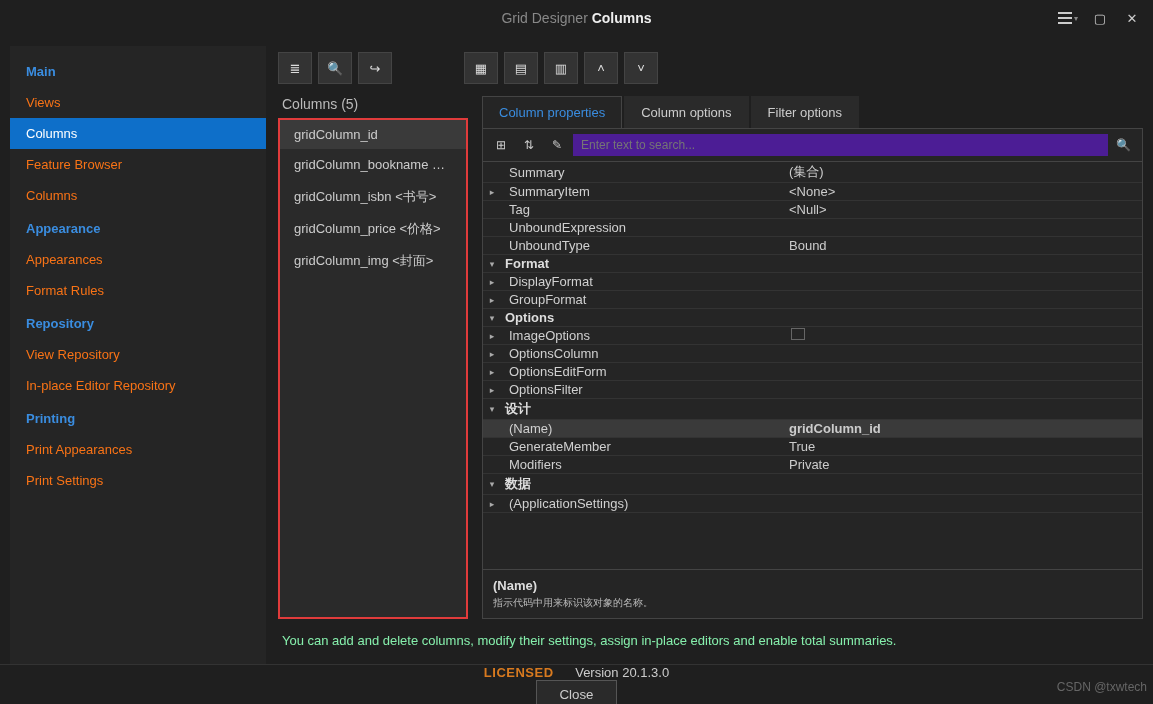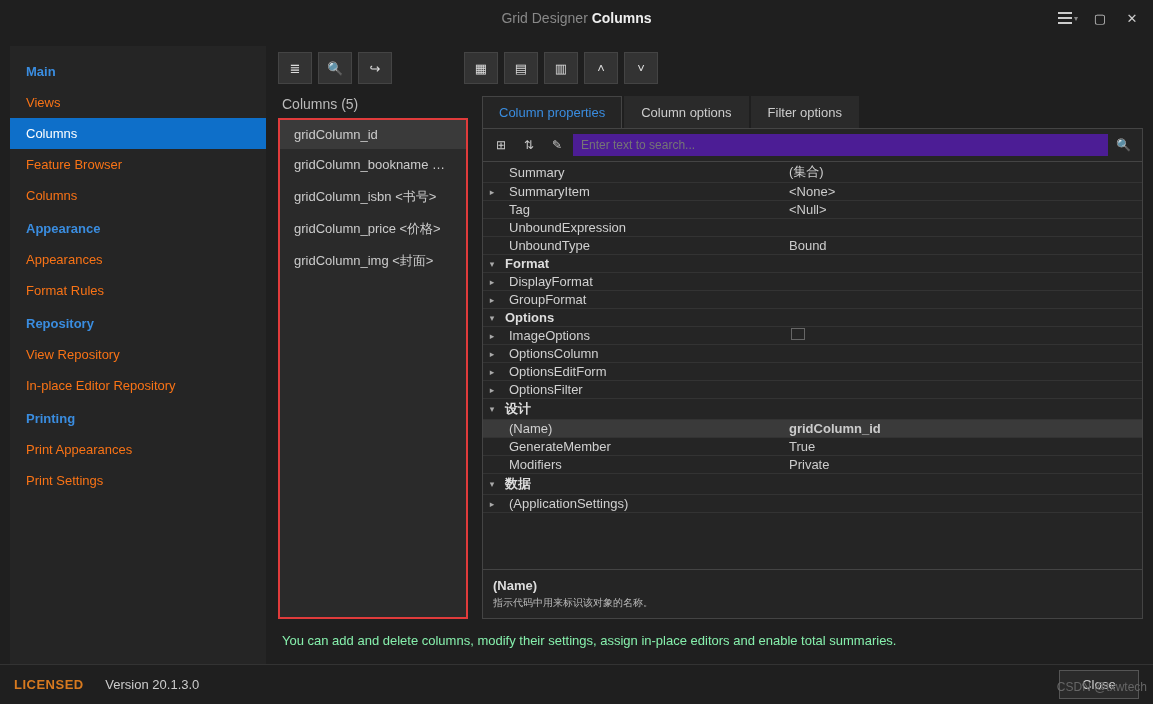--- a/index.html
+++ b/index.html
@@ -45,21 +45,21 @@
 .pname { flex: 0 0 284px; padding: 1px 4px; display: flex; align-items: center; }
 .pname.cat { font-weight: 700; color: #ddd; }
 .pval { flex: 1; padding: 1px 4px; color: #ccc; }
 .prow.sel { background: #3a3a3a; }
 .prow.sel .pval { font-weight: 600; }
 .ind1 { padding-left: 8px; }
 .prop-help { border-top: 1px solid #444; padding: 8px 10px; }
 .help-title { font-weight: 600; color: #ddd; margin-bottom: 3px; }
 .help-text { color: #bbb; font-size: 10px; }
 .hint-row { padding: 14px 4px 16px; color: #86efac; font-size: 13px; }
-.footer { height: 40px; background: #1f1f1f; border-top: 1px solid #333; display: flex; align-items: center; justify-content: space-between; padding: 0 14px; }
+.footer { height: 40px; background: #1f1f1f; border-top: 1px solid #333; display: flex; align-items: center; justify-content: space-between; padding: 0 14px; flex-direction: column; }
 .lic { color: #d87a1f; font-weight: 600; letter-spacing: 0.5px; }
 .ver { color: #ccc; margin-left: 18px; }
 .close-btn { padding: 6px 22px; border: 1px solid #555; background: #2a2a2a; color: #ccc; cursor: pointer; }
 .watermark { position: absolute; right: 6px; bottom: 10px; color: #666; font-size: 12px; pointer-events: none; }
 .check-box { width: 14px; height: 12px; border: 1px solid #666; display: inline-block; margin-left: 2px; }
 </style>
 </head>
 <body>
 
 <div class="window">

